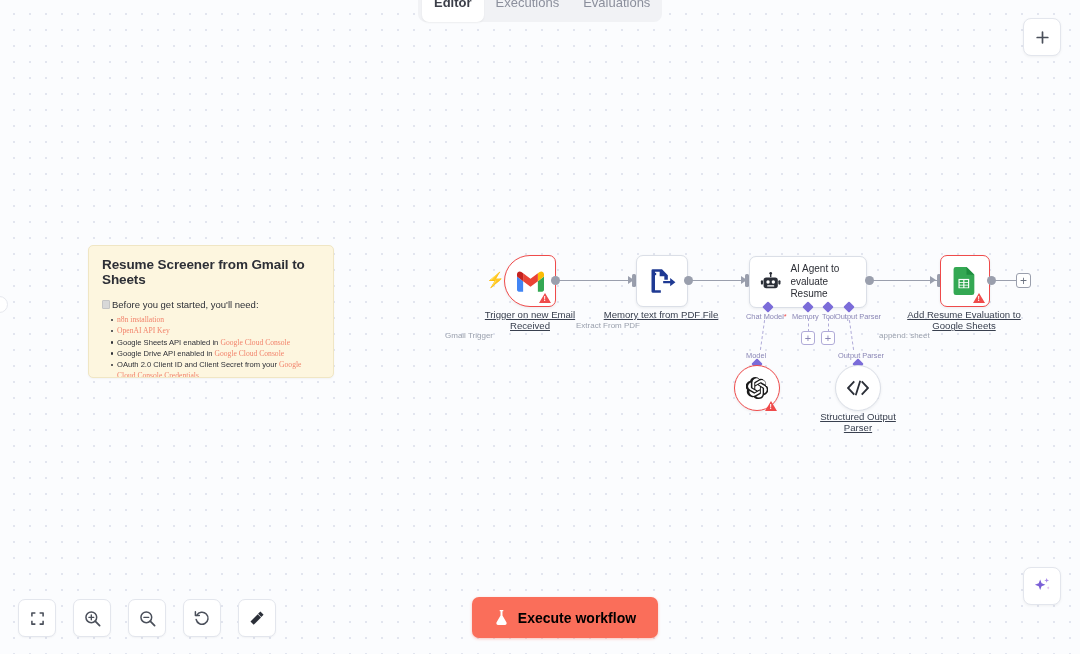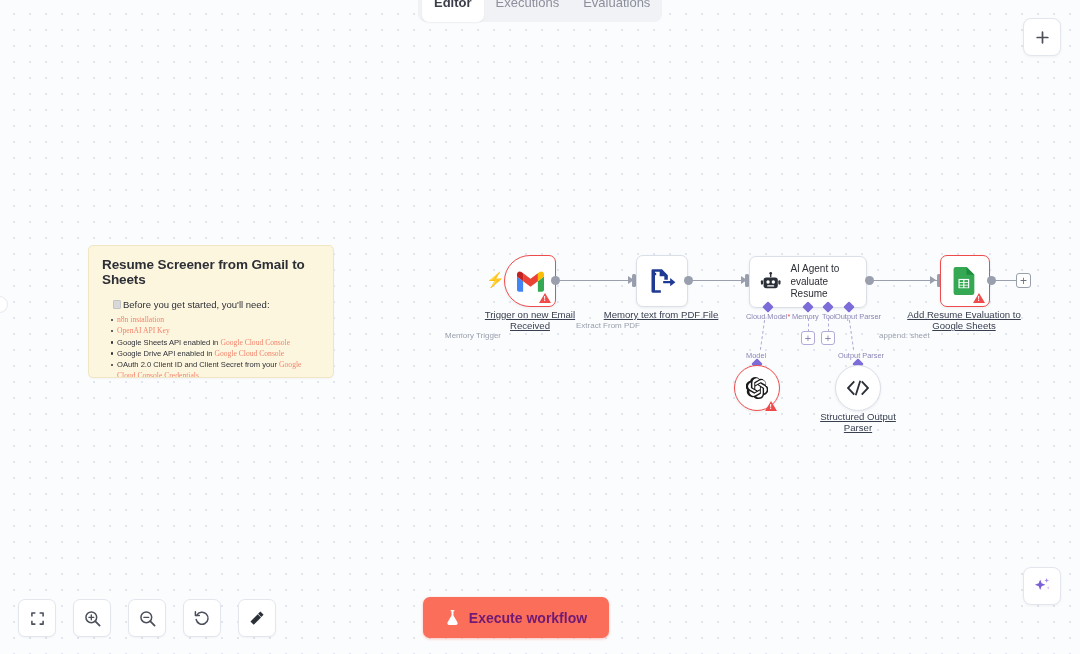--- a/index.html
+++ b/index.html
@@ -62,21 +62,21 @@
   .sticky h1 {
     margin: 0 0 12px 0;
     font-size: 13.5px;
     font-weight: 700;
     color: #2d2f36;
     letter-spacing: -.1px;
   }
   .sticky .lead {
     font-size: 9.5px;
     color: #2d2f36;
-    margin: 0 0 4px 11px;
+    margin: 0 0 4px 0;
     display: flex;
     align-items: center;
     gap: 2px;
   }
   .lead-emoji {
     display: inline-block;
     width: 8px; height: 9px;
     background: #d8d8d8;
     border: 1px solid #c4c4c4;
     border-radius: 1px;
@@ -251,26 +251,26 @@
     border: 1px solid #e3e6ed;
     border-radius: 7px;
     display: flex; align-items: center; justify-content: center;
     cursor: pointer;
     box-shadow: 0 1px 2px rgba(0,0,0,.04);
   }
 
   
   .execute {
     position: absolute;
-    left: 423px; bottom: 16px;
+    left: 472px; bottom: 16px;
     width: 186px; height: 41px;
     background: #fa6e5a;
     border: none;
     border-radius: 7px;
-    color: #701a75;
+    color: #000000;
     font-size: 14px;
     font-weight: 600;
     display: flex; align-items: center; justify-content: center;
     gap: 9px;
     cursor: pointer;
     font-family: "Liberation Sans", sans-serif;
     box-shadow: 0 1px 3px rgba(250,110,90,.4);
     z-index: 20;
   }
 
@@ -344,21 +344,21 @@
       <path d="M37.1 36h7.6c1.8 0 3.3-1.4 3.3-3.3V9.2l-10.9 8.3V36z" fill="#34a853"></path>
       <path d="M37.1 3.3v14.2L48 9.2V4.9c0-4-4.6-6.3-7.8-3.9l-3.1 2.3z" fill="#fbbc04"></path>
       <path d="M10.9 17.5V3.3L24 13.1l13.1-9.8v14.2L24 27.3 10.9 17.5z" fill="#ea4335"></path>
       <path d="M0 4.9v4.3l10.9 8.3V3.3L7.8 1C4.6-1.4 0 .9 0 4.9z" fill="#c5221f"></path>
     </svg>
     <div class="warn-tri"></div>
   </div>
   <div class="dot" style="left:551px; top:276px;"></div>
   <div class="node-label" style="left:530px; top:309px;">Trigger on new Email
 Received</div>
-  <div class="node-sub" style="left:530px; top:331px;">Memory Trigger</div>
+  <div class="node-sub" style="left:530px; top:331px;">Gmail Trigger</div>
 
   <div class="inport" style="left:632px; top:274px;"></div>
   <div class="node" style="left:636px; top:255px; width:52px; height:52px;">
     <svg width="28" height="28" viewBox="0 0 24 24">
       <path d="M4 2h8l5 5v4h-3V8h-4V4H6v16h5v2H4a1 1 0 0 1-1-1V3a1 1 0 0 1 1-1z" fill="#1f3a93"></path>
       <path d="M13 12h6v-2.6L23.5 13 19 16.6V14h-6z" fill="#1f3a93"></path>
       <rect x="5" y="5" width="2" height="2" fill="#1f3a93"></rect>
     </svg>
   </div>
   <div class="dot" style="left:684px; top:276px;"></div>
@@ -380,21 +380,21 @@
     <div style="font-size:10px; line-height:12.5px; color:#2d2f36; white-space:pre-line;">AI Agent to
 evaluate Resume</div>
   </div>
   <div class="dot" style="left:865px; top:276px;"></div>
 
   <div class="diamond" style="left:764px; top:303px;"></div>
   <div class="diamond" style="left:804px; top:303px;"></div>
   <div class="diamond" style="left:824px; top:303px;"></div>
   <div class="diamond" style="left:845px; top:303px;"></div>
 
-  <div class="sub-label" style="left:746px; top:312px;"><span>Cloud Model</span><span class="req">*</span></div>
+  <div class="sub-label" style="left:746px; top:312px;"><span>Chat Model</span><span class="req">*</span></div>
   <div class="sub-label" style="left:792px; top:312px;">Memory</div>
   <div class="sub-label" style="left:822px; top:312px;">Tool</div>
   <div class="sub-label" style="left:835px; top:312px;">Output Parser</div>
 
   <div class="dashline" style="left:762px; top:320px; height:30px; transform:rotate(8deg);"></div>
   <div class="dashline" style="left:851px; top:320px; height:30px; transform:rotate(-8deg);"></div>
   <div class="dashline" style="left:808px; top:318px; height:14px;"></div>
   <div class="dashline" style="left:828px; top:318px; height:14px;"></div>
   <div class="subplus" style="left:801px; top:331px;">+</div>
   <div class="subplus" style="left:821px; top:331px;">+</div>

